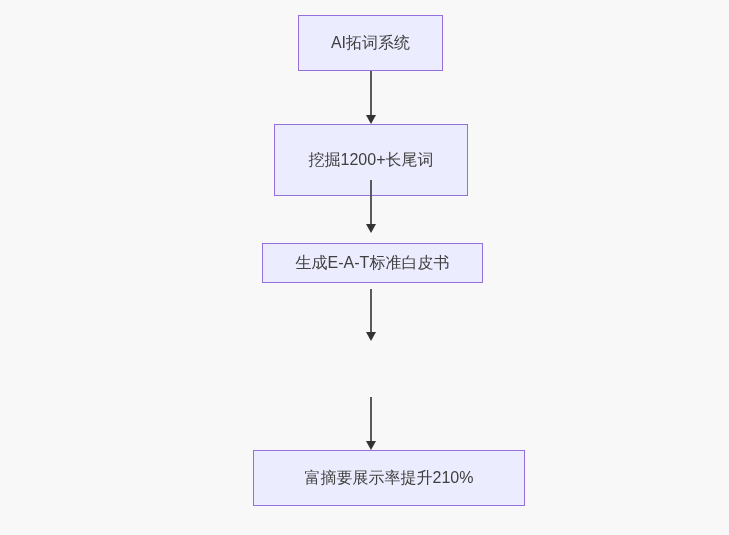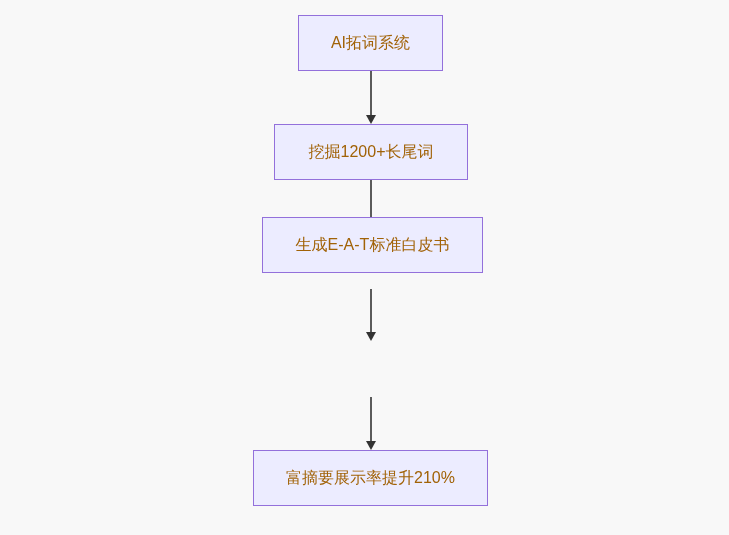--- a/index.html
+++ b/index.html
@@ -17,21 +17,21 @@
     overflow: hidden;
   }
   .flow-node {
     position: absolute;
     box-sizing: border-box;
     background: #ECECFF;
     border: 1.5px solid #9370DB;
     display: flex;
     align-items: center;
     justify-content: center;
-    color: #a16207;
+    color: #404040;
     font-size: 16px;
     line-height: 1.2;
     text-align: center;
     white-space: nowrap;
   }
   .edge {
     position: absolute;
     width: 12px;
     display: flex;
     flex-direction: column;
@@ -45,24 +45,24 @@
   .arrowhead-icon {
     width: 0;
     height: 0;
     border-left: 5px solid transparent;
     border-right: 5px solid transparent;
     border-top: 9px solid #333333;
     flex: 0 0 auto;
   }
   
   #node-1 { left: 298px; top: 15px;  width: 145px; height: 56px; }
-  #node-2 { left: 274px; top: 124px; width: 194px; height: 56px; }
-  #node-3 { left: 262px; top: 217px; width: 221px; height: 56px; }
+  #node-2 { left: 274px; top: 124px; width: 194px; height: 72px; }
+  #node-3 { left: 262px; top: 243px; width: 221px; height: 40px; }
   #node-4 { left: 264px; top: 341px; width: 214px; height: 56px; }
-  #node-5 { left: 253px; top: 450px; width: 235px; height: 56px; }
+  #node-5 { left: 253px; top: 450px; width: 272px; height: 56px; }
   
   #edge-1 { left: 365px; top: 71px;  height: 53px; }
   #edge-2 { left: 365px; top: 180px; height: 53px; }
   #edge-3 { left: 365px; top: 289px; height: 52px; }
   #edge-4 { left: 365px; top: 397px; height: 53px; }
 </style>
 </head>
 <body>
 
 <div class="canvas">

